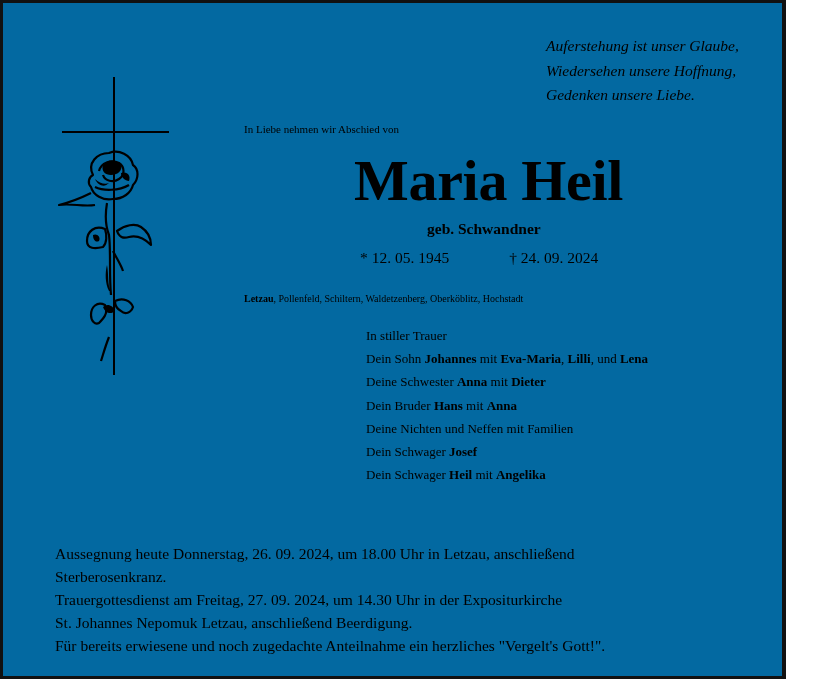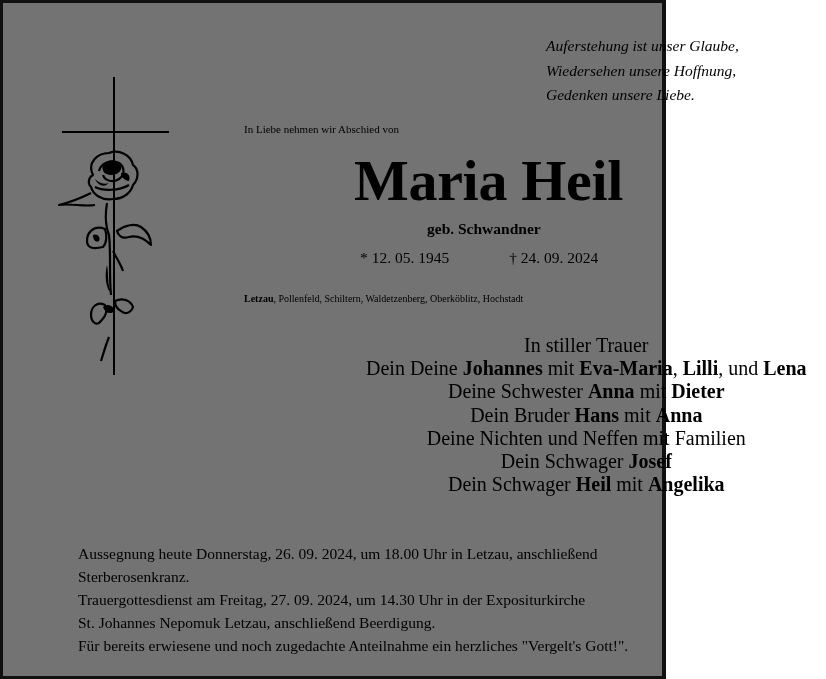--- a/index.html
+++ b/index.html
@@ -1,31 +1,31 @@
 <!DOCTYPE html>
 <html><head>
 <meta charset="utf-8">
 <style>
   html, body { margin: 0; padding: 0; background: #ffffff; }
   body { width: 826px; height: 679px; position: relative; overflow: hidden;
          font-family: "Liberation Serif", "DejaVu Serif", serif; color: #000; }
-  .frame { position: absolute; left: 0; top: 0; width: 666px; height: 679px;
-           box-sizing: border-box; border: 3px solid #111; border-right-width: 4px; border-bottom-width: 3px; background: #737373; }
+  .frame { position: absolute; left: 0; top: 0; width: 786px; height: 679px;
+           box-sizing: border-box; border: 3px solid #111; border-right-width: 4px; border-bottom-width: 3px; background: #0369a1; }
   .abs { position: absolute; white-space: nowrap; }
   .motto { left: 543px; top: 31px; font-style: italic; font-size: 15.5px; line-height: 24.5px; }
   .intro { left: 241px; top: 116px; font-size: 11px; line-height: 20px; }
   .name { left: 351px; top: 145px; font-weight: bold; font-size: 58px; line-height: 66px; letter-spacing: -0.3px; }
   .born { left: 424px; top: 216px; font-weight: bold; font-size: 15.5px; line-height: 20px; }
   .dates { left: 357px; top: 245px; font-size: 15.5px; line-height: 20px; }
   .dates .d2 { margin-left: 60px; }
   .places { left: 241px; top: 286px; font-size: 10px; line-height: 20px; }
-  .mourners { left: 363px; top: 331px; font-size: 20px; line-height: 23.2px; text-align: center; }
+  .mourners { left: 363px; top: 321px; font-size: 13px; line-height: 23.2px; }
   .mourners div { height: 23.2px; }
   .footer { left: 52px; top: 539px; font-size: 15.5px; line-height: 23px; }
-  .footer div { height: 23px; margin-left: 23px; }
+  .footer div { height: 23px; }
   b { font-weight: bold; }
   .cross { position: absolute; left: 40px; top: 72px; width: 140px; height: 310px; }
 </style>
 </head>
 <body>
 
 <div class="frame">
 
   <svg class="cross" viewBox="0 0 140 310" xmlns="http://www.w3.org/2000/svg">
 
@@ -77,21 +77,21 @@
     <span>* 12. 05. 1945</span><span class="d2">† 24. 09. 2024</span>
   </div>
 
   <div class="abs places">
     <b>Letzau</b><span>, Pollenfeld, Schiltern, Waldetzenberg, Oberköblitz, Hochstadt</span>
   </div>
 
   <div class="abs mourners">
     <div>In stiller Trauer</div>
     <div id="mourner-lines">
-        <div><span>Dein Deine </span><b>Johannes</b><span> mit </span><b>Eva-Maria</b><span>, </span><b>Lilli</b><span>, und </span><b>Lena</b></div>
+        <div><span>Dein Sohn </span><b>Johannes</b><span> mit </span><b>Eva-Maria</b><span>, </span><b>Lilli</b><span>, und </span><b>Lena</b></div>
         <div><span>Deine Schwester </span><b>Anna</b><span> mit </span><b>Dieter</b></div>
         <div><span>Dein Bruder </span><b>Hans</b><span> mit </span><b>Anna</b></div>
         <div><span>Deine Nichten und Neffen mit Familien</span></div>
         <div><span>Dein Schwager </span><b>Josef</b></div>
         <div><span>Dein Schwager </span><b>Heil</b><span> mit </span><b>Angelika</b></div>
       </div>
   </div>
 
   <div class="abs footer">
     <div>Aussegnung heute Donnerstag, 26. 09. 2024, um 18.00 Uhr in Letzau, anschließend</div>

